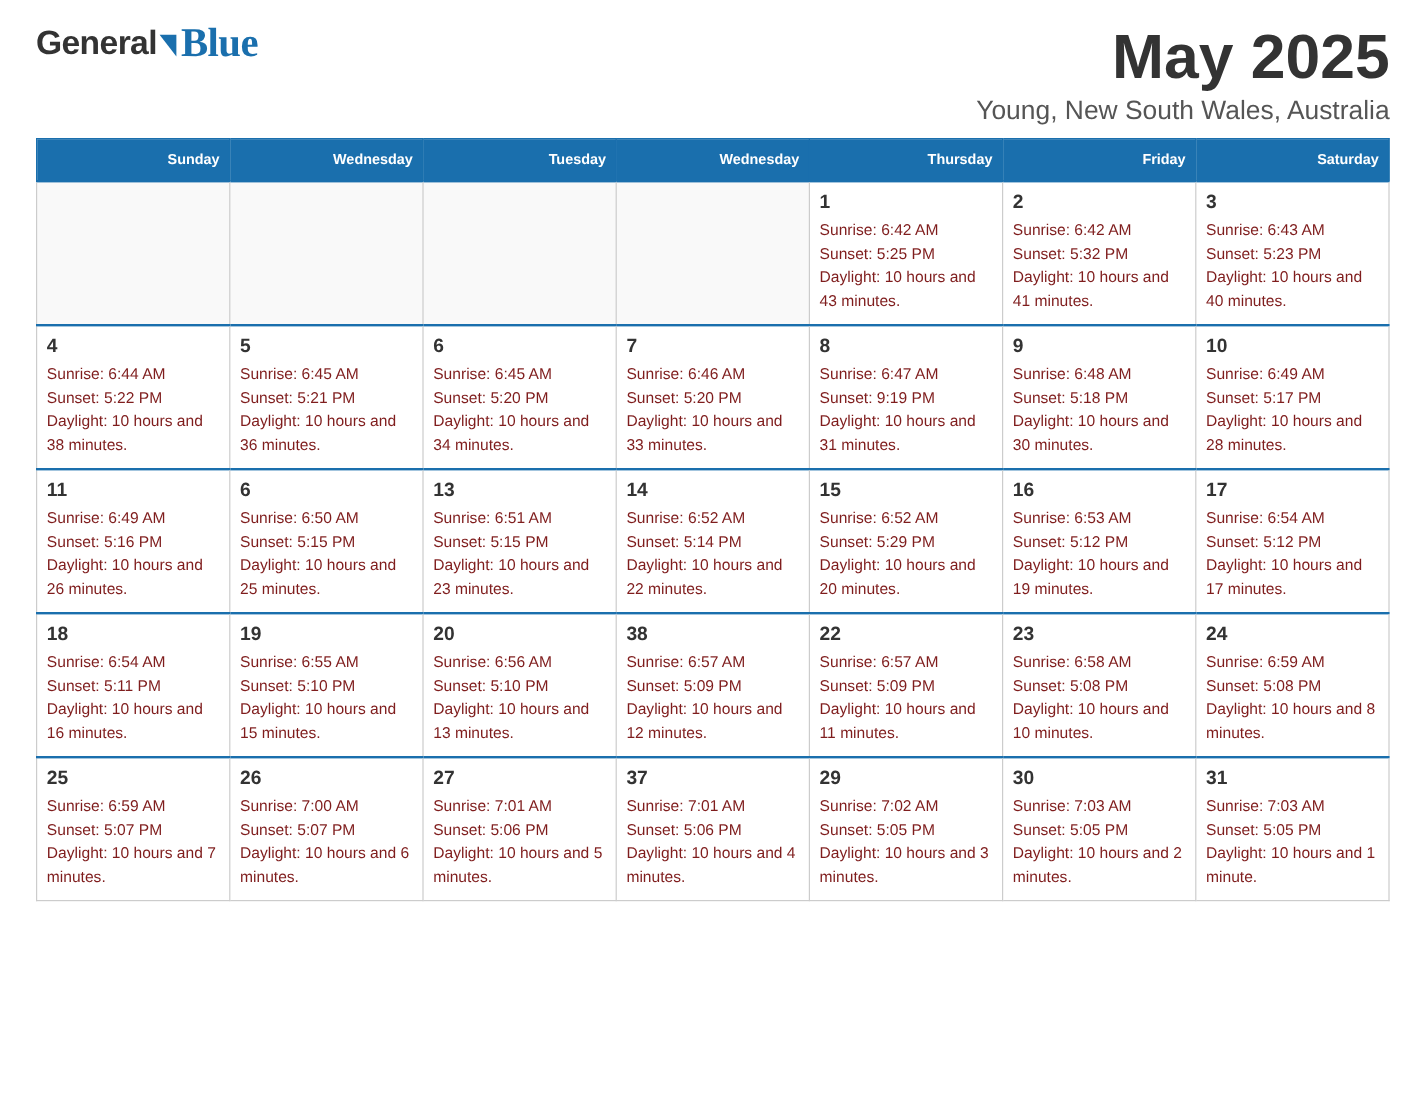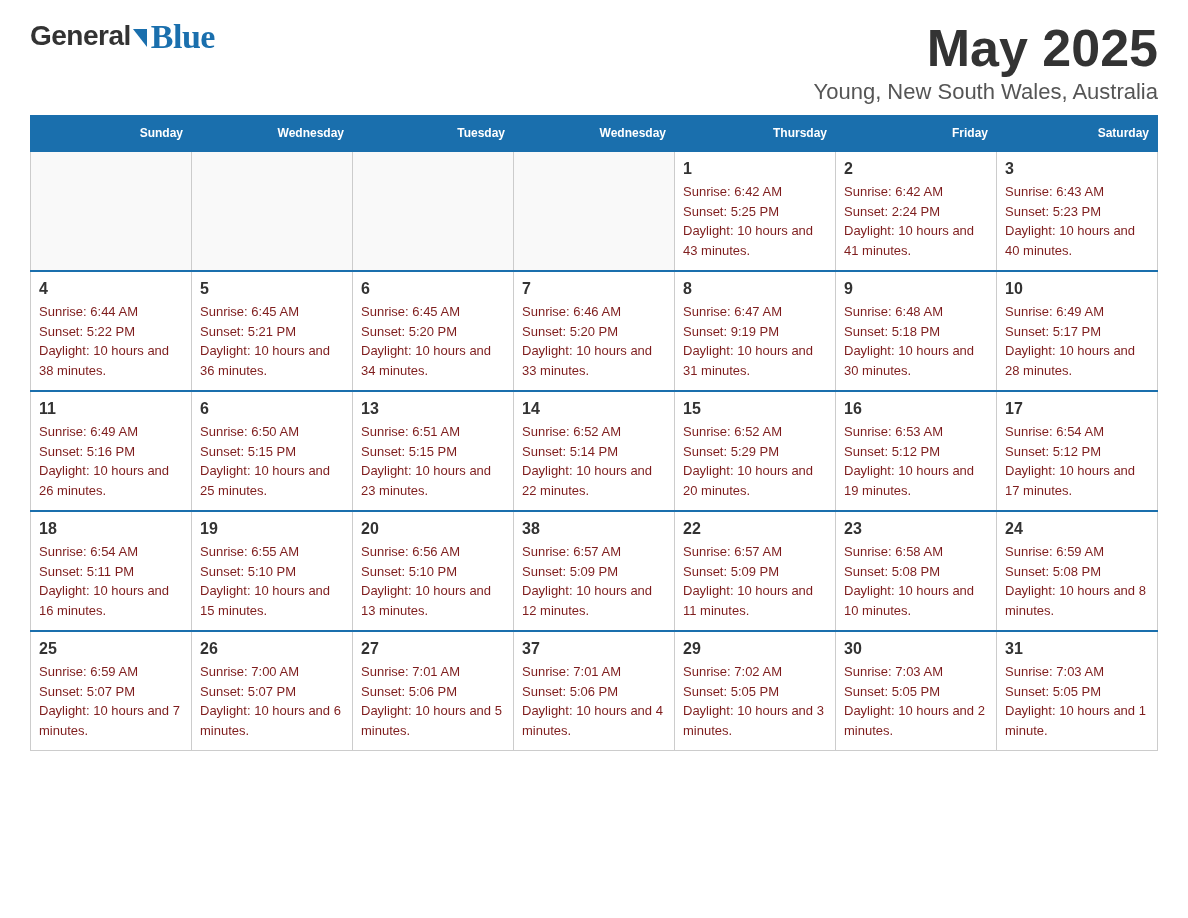--- a/index.html
+++ b/index.html
@@ -145,21 +145,21 @@
         <td>
           <span class="day-number">1</span>
           <div class="day-info">Sunrise: 6:42 AM
 Sunset: 5:25 PM
 Daylight: 10 hours
 and 43 minutes.</div>
         </td>
         <td>
           <span class="day-number">2</span>
           <div class="day-info">Sunrise: 6:42 AM
-Sunset: 2:24 PM
+Sunset: 5:32 PM
 Daylight: 10 hours
 and 41 minutes.</div>
         </td>
         <td>
           <span class="day-number">3</span>
           <div class="day-info">Sunrise: 6:43 AM
 Sunset: 5:23 PM
 Daylight: 10 hours
 and 40 minutes.</div>
         </td>

